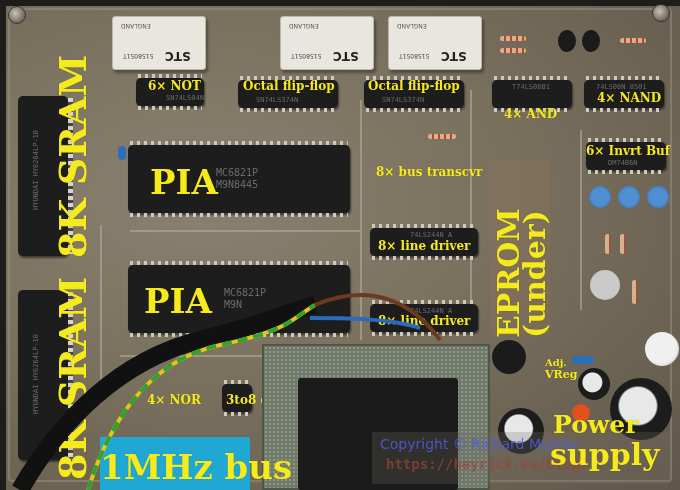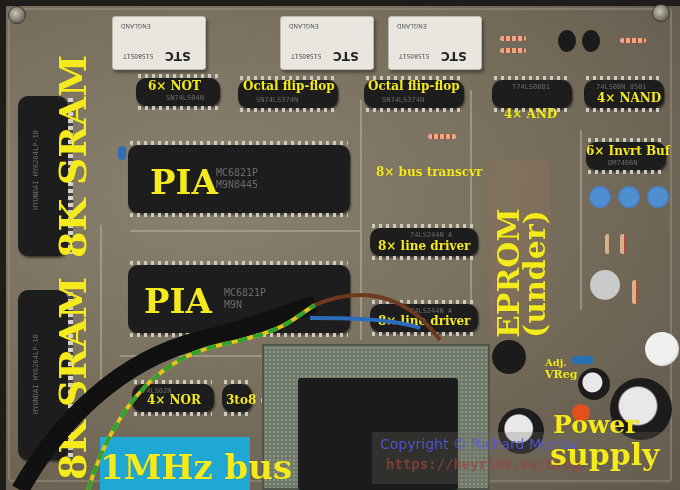--- a/index.html
+++ b/index.html
@@ -23,21 +23,21 @@
   }
   .relay {
     position: absolute; width: 94px; height: 54px; background: #e9e6df;
     border: 1px solid #bfb9ac; border-radius: 3px;
     box-shadow: 2px 3px 3px rgba(0,0,0,.35);
   }
   .relay .r-top { position: absolute; left: 8px; top: 6px; font-family: "DejaVu Sans", sans-serif; font-size: 6px; color: #555; transform: rotate(180deg); }
   .relay .r-brand { position: absolute; right: 14px; top: 32px; font-family: "DejaVu Sans", sans-serif; font-weight: bold; font-size: 12px; color: #222; transform: rotate(180deg); }
   .relay .r-part { position: absolute; left: 10px; top: 36px; font-family: "DejaVu Sans", sans-serif; font-size: 6px; color: #444; transform: rotate(180deg); }
   .chip {
-    position: absolute; background: #1d1d1e; border-radius: 10px;
+    position: absolute; background: #1d1d1e; border-radius: 5px;
     box-shadow: 1px 2px 2px rgba(0,0,0,.5);
   }
   .chip .pins-top, .chip .pins-bot {
     position: absolute; left: 2px; right: 2px; height: 4px;
     background: repeating-linear-gradient(90deg, #cfcac0 0 3px, transparent 3px 7px);
   }
   .chip .pins-top { top: -4px; }
   .chip .pins-bot { bottom: -4px; }
   .chip.vert .pins-right {
     position: absolute; top: 2px; bottom: 2px; right: -5px; width: 5px;
@@ -106,21 +106,21 @@
     <span class="r-part">5158051T</span>
   </div>
 
   <div class="resistor" style="left:500px;top:36px;width:26px;"></div>
   <div class="resistor" style="left:500px;top:48px;width:26px;"></div>
   <div class="resistor" style="left:620px;top:38px;width:26px;"></div>
   <div class="resistor" style="left:428px;top:134px;width:28px;"></div>
   <div class="bridge" style="left:558px;top:30px;width:18px;height:22px;"></div>
   <div class="bridge" style="left:582px;top:30px;width:18px;height:22px;"></div>
 
-  <div class="chip" style="left:136px;top:78px;width:84px;height:28px;">
+  <div class="chip" style="left:136px;top:78px;width:68px;height:28px;">
     <div class="pins-top"></div>
       <div class="pins-bot"></div>
     <span class="mark" style="left:30px;top:16px;">SN74LS04N</span>
   </div>
   <span class="label small" style="left:148px;top:80px;">6× NOT</span>
 
   <div class="chip" style="left:238px;top:80px;width:100px;height:28px;">
     <div class="pins-top"></div>
       <div class="pins-bot"></div>
     <span class="mark" style="left:18px;top:16px;">SN74LS374N</span>
@@ -206,25 +206,20 @@
     <div class="pins-top"></div>
       <div class="pins-bot"></div>
     <span class="mark" style="left:40px;top:3px;">74LS244N A</span>
   </div>
   <span class="label small" style="left:378px;top:315px;">8× line driver</span>
 
   <div style="position:absolute;left:490px;top:160px;width:60px;height:175px;background:rgba(170,120,90,.15);"></div>
   <span class="label vert" style="left:494px;top:338px;font-size:30px;">EPROM</span>
   <span class="label vert" style="left:520px;top:338px;font-size:30px;">(under)</span>
 
-  <div class="chip" style="left:132px;top:384px;width:82px;height:28px;">
-    <div class="pins-top"></div>
-      <div class="pins-bot"></div>
-    <span class="mark" style="left:10px;top:3px;">74LS02N</span>
-  </div>
   <span class="label small" style="left:147px;top:394px;">4× NOR</span>
   <div class="chip" style="left:222px;top:384px;width:30px;height:28px;">
     <div class="pins-top"></div>
       <div class="pins-bot"></div>
   </div>
   <span class="label small" style="left:226px;top:394px;">3to8 decoder</span>
 
   <div class="transformer" style="left:262px;top:344px;width:228px;height:146px;">
     <div class="core" style="left:34px;top:32px;width:160px;height:112px;"></div>
   </div>

